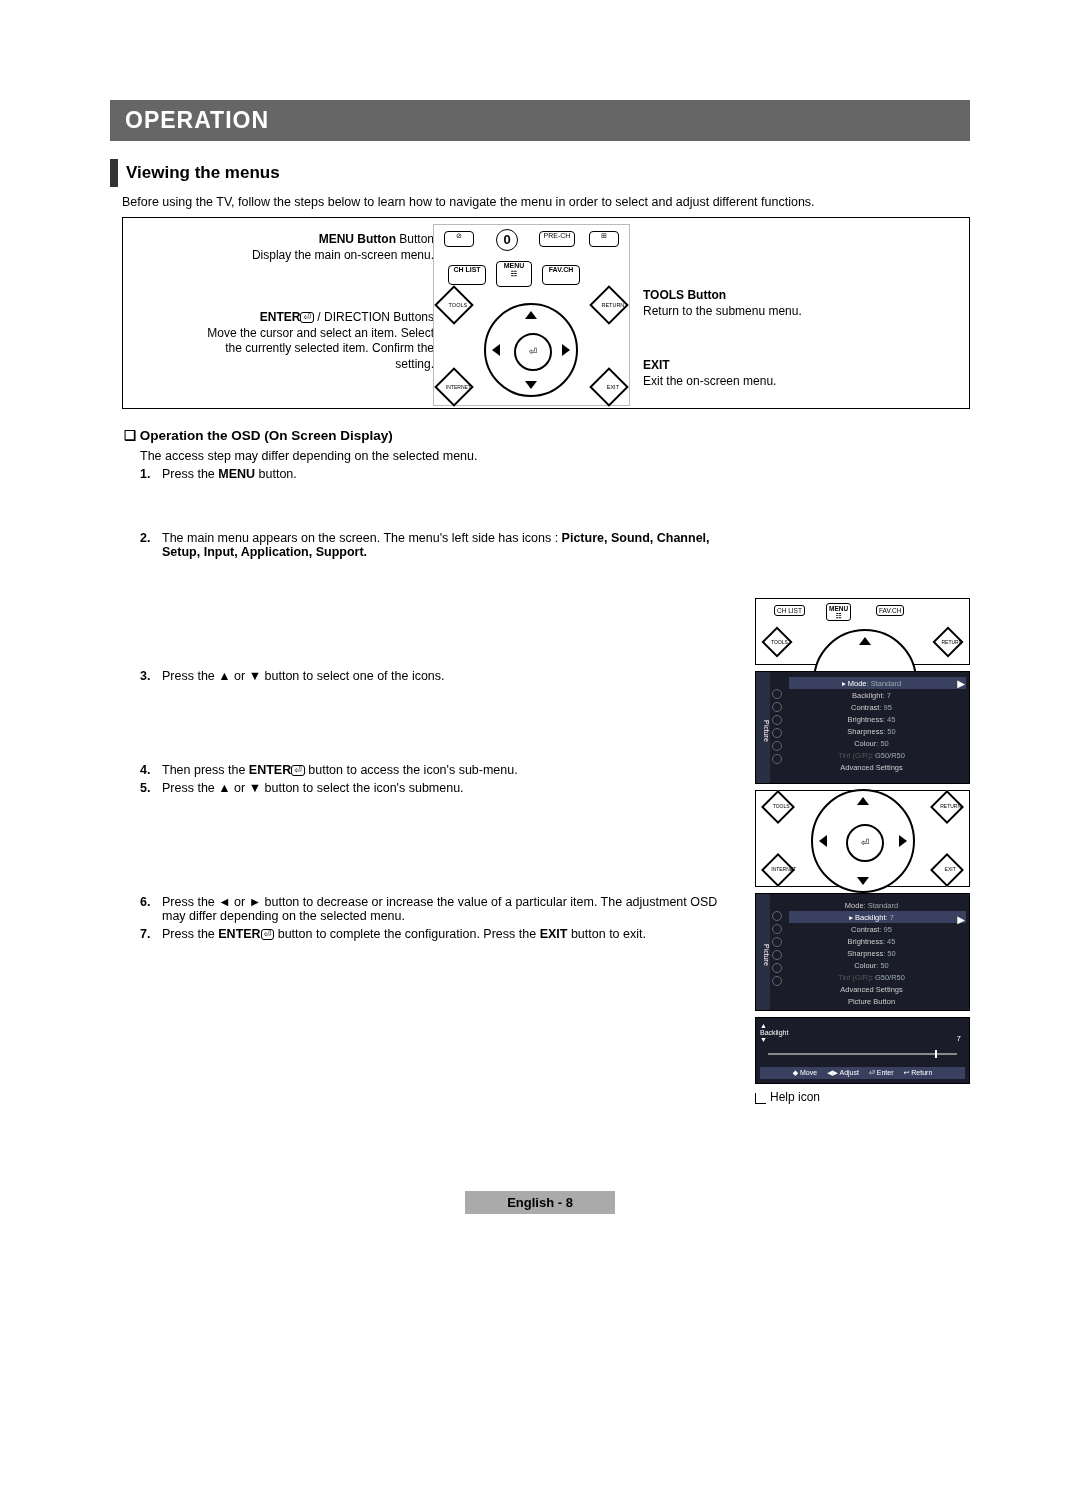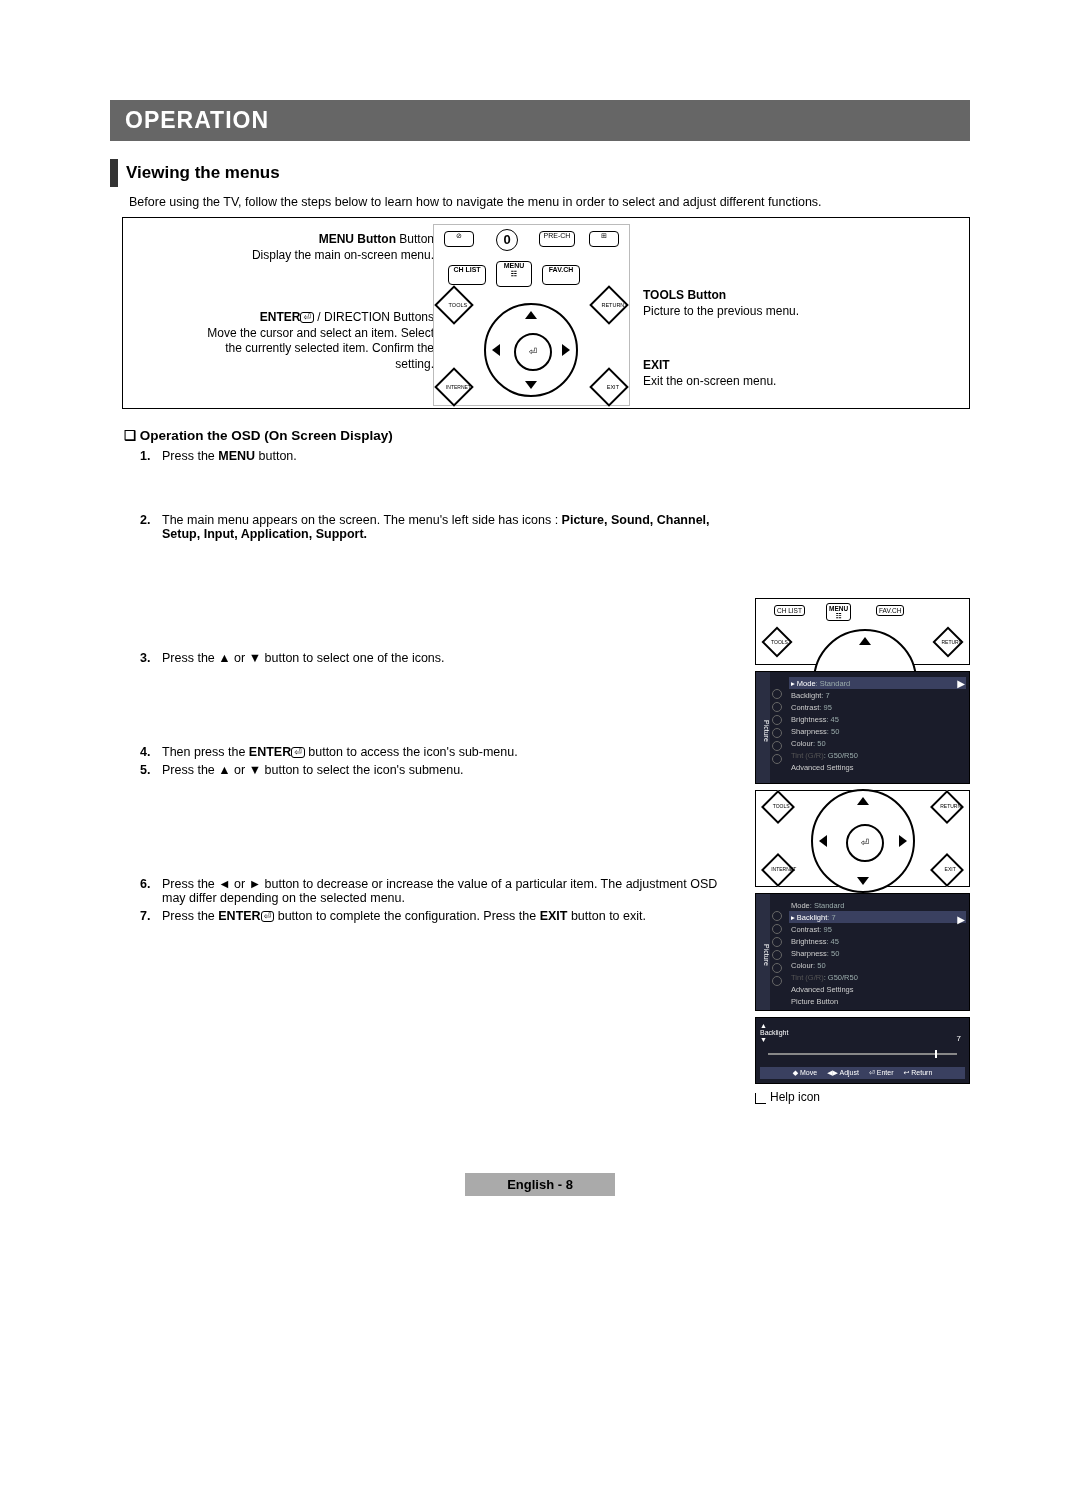--- a/index.html
+++ b/index.html
@@ -29,21 +29,21 @@
     display: flex;
     align-items: center;
     gap: 8px;
   }
   .sect-title .bar {
     width: 8px;
     height: 28px;
     background: #333;
   }
   .intro {
-    margin: 0 0 8px 19px;
+    margin: 0 0 8px 12px;
   }
   .diag-box {
     border: 1px solid #000;
     margin: 6px 0 18px 12px;
     height: 190px;
     position: relative;
   }
   .callout {
     position: absolute;
     font-size: 12px;
@@ -102,21 +102,21 @@
   }
   .osd .sidetab {
     position:absolute; left:0; top:0; bottom:0; width:14px; background:#2a2e42;
     writing-mode: vertical-rl; text-align:center; font-size:7px; color:#fff; padding-top:6px;
   }
   .osd .iconcol {
     position:absolute; left:14px; top:14px; bottom:0; width:14px;
   }
   .osd .iconcol div { width:8px; height:8px; border:1px solid #666; border-radius:50%; margin:3px auto; }
   .osd .content { margin-left:30px; padding-top:2px; }
-  .osd .row { display:flex; justify-content:flex-start; padding:1.5px 14px 1.5px 2px; }
+  .osd .row { display:flex; justify-content:center; padding:1.5px 14px 1.5px 2px; }
   .osd .row.hl { background:#3a4060; color:#fff; }
   .osd .row .v { color:#9aa; }
   .osd .arrow-r { position:absolute; right:4px; top:6px; color:#fff; font-size:10px; }
   .osd .row.dim { color:#555; }
 
   .remote-cross { height:95px; background:#fff; position:relative; }
   .remote-cross .circ {
     position:absolute; left:55px; top:-2px; width:100px; height:100px;
     border:2px solid #000; border-radius:50%; background:#fff;
   }
@@ -173,21 +173,21 @@
       <span>Display the main on-screen menu.</span>
     </div>
 
     <div class="callout" style="right:535px; top:92px; text-align:right; width:230px;">
       <span class="bold">ENTER</span><span class="enter-glyph">⏎</span><span> / DIRECTION Buttons</span><br>
       <span>Move the cursor and select an item. Select the currently selected item. Confirm the setting.</span>
     </div>
 
     <div class="callout" style="left:520px; top:70px;">
       <span class="bold">TOOLS Button</span><br>
-      <span>Picture to the previous menu.</span>
+      <span>Return to the submenu menu.</span>
     </div>
 
     <div class="callout" style="left:520px; top:140px;">
       <span class="bold">EXIT</span><br>
       <span>Exit the on-screen menu.</span>
     </div>
 
     <div class="remote1">
       <div class="btn" style="left:10px;top:6px;width:28px;height:14px;">⊘</div>
       <div class="btn" style="left:62px;top:4px;width:20px;height:20px;font-size:13px;font-weight:bold;border-radius:50%;line-height:20px;">0</div>
@@ -215,20 +215,21 @@
         <div class="tri up" style="left:39px;top:6px;"></div>
         <div class="tri down" style="left:39px;bottom:6px;"></div>
         <div class="tri left" style="left:6px;top:39px;"></div>
         <div class="tri right" style="right:6px;top:39px;"></div>
         <div class="centerbtn">⏎</div>
       </div>
     </div>
   </div>
 
   <div class="sub-heading">Operation the OSD (On Screen Display)</div>
+  <div class="body-line">The access step may differ depending on the selected menu.</div>
 
   <div class="side-figs" style="top:598px;">
 
     <div class="fig remote-mini">
       <div class="btn" style="left:18px;top:6px;">CH LIST</div>
       <div class="btn" style="left:70px;top:4px;font-weight:bold;"><span>MENU</span><br>☷</div>
       <div class="btn" style="left:120px;top:6px;">FAV.CH</div>
       <div class="arc">
         <div class="tri up" style="position:absolute;left:44px;top:6px;"></div>
       </div>

